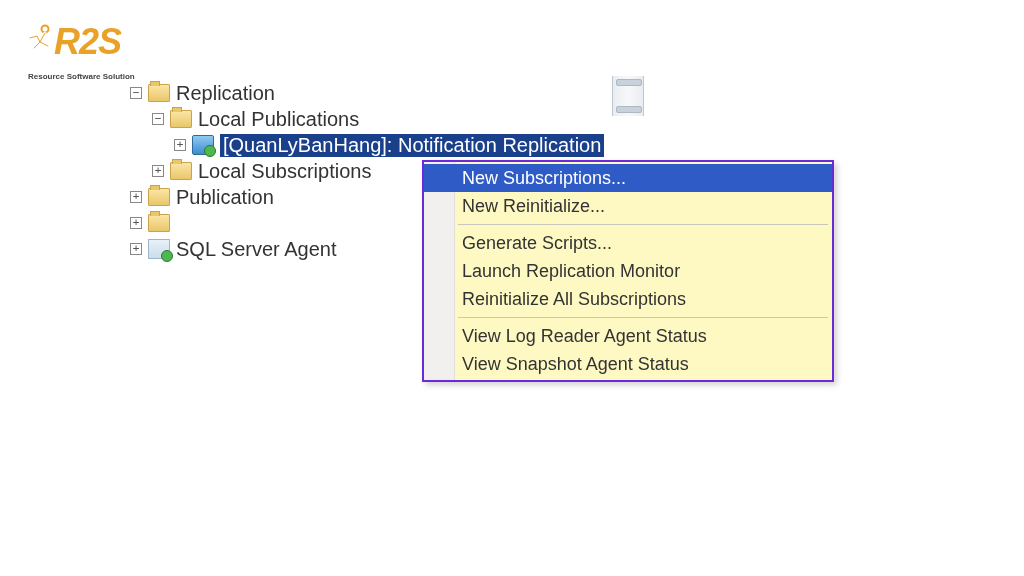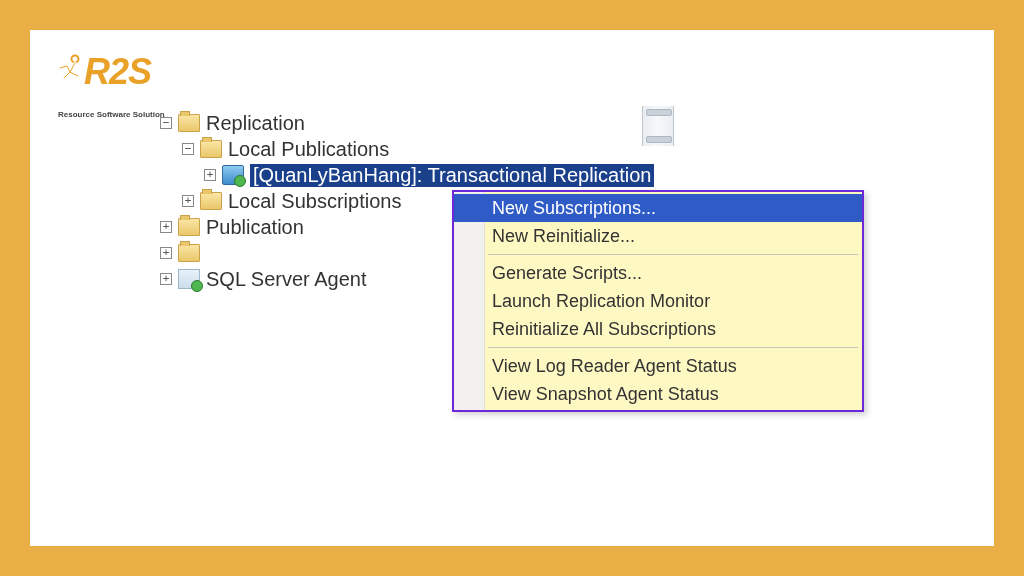--- a/index.html
+++ b/index.html
@@ -10,21 +10,20 @@
     font-family: Tahoma, Arial, sans-serif;
     font-size: 20px;
     color: #333;
     background: #E9AE44;
     overflow: hidden;
   }
   .outer {
     box-sizing: border-box;
     width: 1024px;
     height: 576px;
-    padding: 30px;
   }
   .sheet {
     background: #fff;
     width: 100%;
     height: 100%;
     position: relative;
   }
 
   
   .logo {
@@ -44,21 +43,21 @@
   .logo-text .man {
     display:inline-block;
     width:26px;
     height:34px;
     vertical-align: -4px;
   }
   .logo-tag {
     font-size: 8px;
     font-weight: bold;
     color: #444;
-    margin-top: 20px;
+    margin-top: 12px;
     font-style: normal;
   }
 
   
   .tree {
     position: absolute;
     left: 130px;
     top: 80px;
   }
   .row {
@@ -232,21 +231,21 @@
           <span class="ind"></span>
           <span class="toggle">−</span>
           <span class="folder"></span>
           <span class="label">Local Publications</span>
         </div>
         <div class="row">
           <span class="ind"></span>
           <span class="ind"></span>
           <span class="toggle">+</span>
           <span class="pub-icon"></span>
-          <span class="label sel">[QuanLyBanHang]: Transactional Replication</span>
+          <span class="label sel">[QuanLyBanHang]: Notification Replication</span>
         </div>
         <div class="row">
           <span class="ind"></span>
           <span class="toggle">+</span>
           <span class="folder"></span>
           <span class="label">Local Subscriptions</span>
         </div>
         <div class="row">
           <span class="toggle">+</span>
           <span class="folder"></span>

